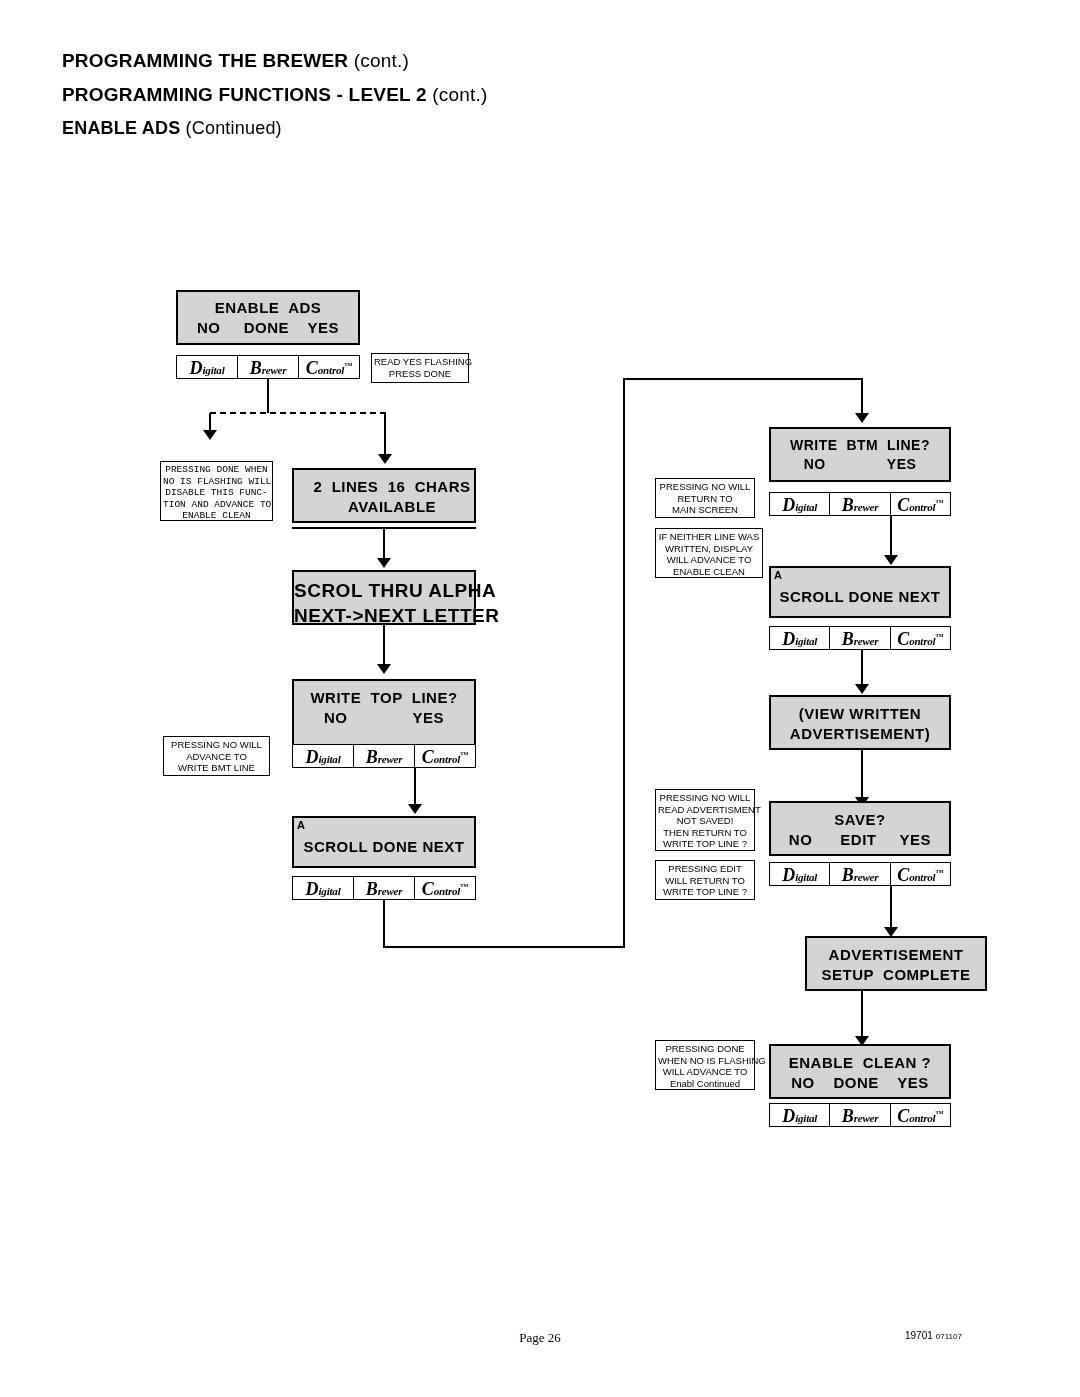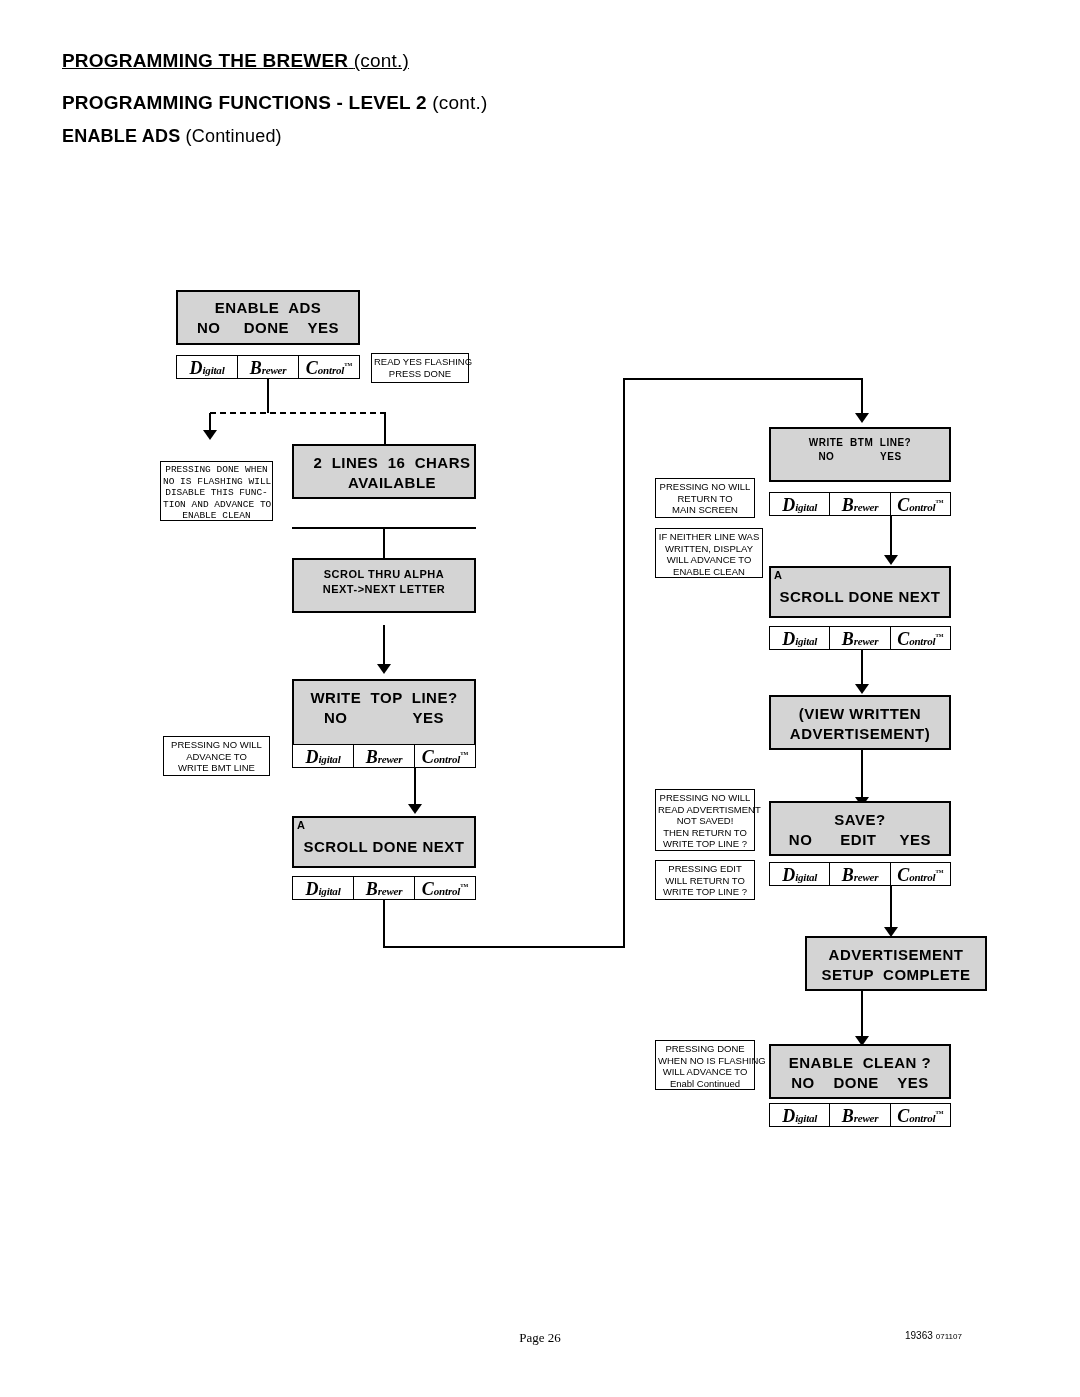--- a/index.html
+++ b/index.html
@@ -20,22 +20,21 @@
   .headings {
     position: absolute;
     left: 62px;
     top: 50px;
     width: 700px;
   }
   .h1 {
     font-size: 19px;
     font-weight: bold;
     letter-spacing: 0.2px;
-    margin-bottom: 20px;
-    text-decoration: underline;
+    margin-bottom: 12px;
   }
   .h2 {
     font-size: 19px;
     font-weight: bold;
     letter-spacing: 0.2px;
     margin-bottom: 12px;
   }
   .h3 {
     font-size: 18px;
     font-weight: bold;
@@ -209,30 +208,30 @@
 <div class="arrow-d" style="left:378px; top:454px;"></div>
 
 <div class="note" style="left:160px; top:461px; width:113px; height:60px;font-family:Liberation Mono, monospace;">
   <span>PRESSING DONE WHEN</span>
   <span>NO IS FLASHING WILL</span>
   <span>DISABLE THIS FUNC-</span>
   <span>TION AND ADVANCE TO</span>
   <span>ENABLE CLEAN</span>
 </div>
 
-<div class="box" style="left:292px; top:444px; width:184px; height:55px; font-size:15px; padding-top:8px;padding-left:16px;">
+<div class="box" style="left:292px; top:468px; width:184px; height:55px; font-size:15px; padding-top:8px;padding-left:16px;">
   <span class="l1">2  LINES  16  CHARS</span>
   <span class="l2" style="margin-top:3px;">AVAILABLE</span>
 </div>
 <div class="ln" style="left:292px; top:527px; width:184px; height:2px;"></div>
 
 <div class="ln" style="left:383px; top:529px; width:2px; height:30px;"></div>
 <div class="arrow-d" style="left:377px; top:558px;"></div>
 
-<div class="box" style="left:292px; top:558px; width:184px; height:55px; font-size:11px; padding-top:8px;">
+<div class="box" style="left:292px; top:570px; width:184px; height:55px; font-size:19px; padding-top:8px;">
   <span class="l1">SCROL THRU ALPHA</span>
   <span class="l2" style="margin-top:3px;">NEXT-&gt;NEXT LETTER</span>
 </div>
 
 <div class="ln" style="left:383px; top:625px; width:2px; height:40px;"></div>
 <div class="arrow-d" style="left:377px; top:664px;"></div>
 
 <div class="box" style="left:292px; top:679px; width:184px; height:70px; font-size:15px; padding-top:8px;">
   <span class="l1">WRITE  TOP  LINE?</span>
   <span class="l2" style="margin-top:3px;">NO              YES</span>
@@ -282,21 +281,21 @@
   </div>
 </div>
 
 <div class="ln" style="left:383px; top:900px; width:2px; height:48px;"></div>
 <div class="ln" style="left:383px; top:946px; width:242px; height:2px;"></div>
 <div class="ln" style="left:623px; top:378px; width:2px; height:570px;"></div>
 <div class="ln" style="left:623px; top:378px; width:240px; height:2px;"></div>
 <div class="ln" style="left:861px; top:378px; width:2px; height:36px;"></div>
 <div class="arrow-d" style="left:855px; top:413px;"></div>
 
-<div class="box" style="left:769px; top:427px; width:182px; height:55px; font-size:10px; padding-top:8px;">
+<div class="box" style="left:769px; top:427px; width:182px; height:55px; font-size:14px; padding-top:8px;">
   <span class="l1">WRITE  BTM  LINE?</span>
   <span class="l2" style="margin-top:3px;">NO              YES</span>
 </div>
 <div class="logo" style="left:769px; top:492px; width:182px; height:24px;">
   <div class="seg">
     <span class="cap">D</span>
       <span class="rest">igital</span>
   </div>
   <div class="seg">
     <span class="cap">B</span>
@@ -423,14 +422,14 @@
 
 <div class="note" style="left:655px; top:1040px; width:100px; height:50px;">
   <span>PRESSING DONE</span>
   <span>WHEN NO IS FLASHING</span>
   <span>WILL ADVANCE TO</span>
   <span>Enabl Continued</span>
 </div>
 
 <div class="page-num">Page 26</div>
 <div class="doc-code">
-  <span>19363</span><span class="sm" style="margin-left:3px;">071107</span>
+  <span>19701</span><span class="sm" style="margin-left:3px;">071107</span>
 </div>
 
 </body></html>

